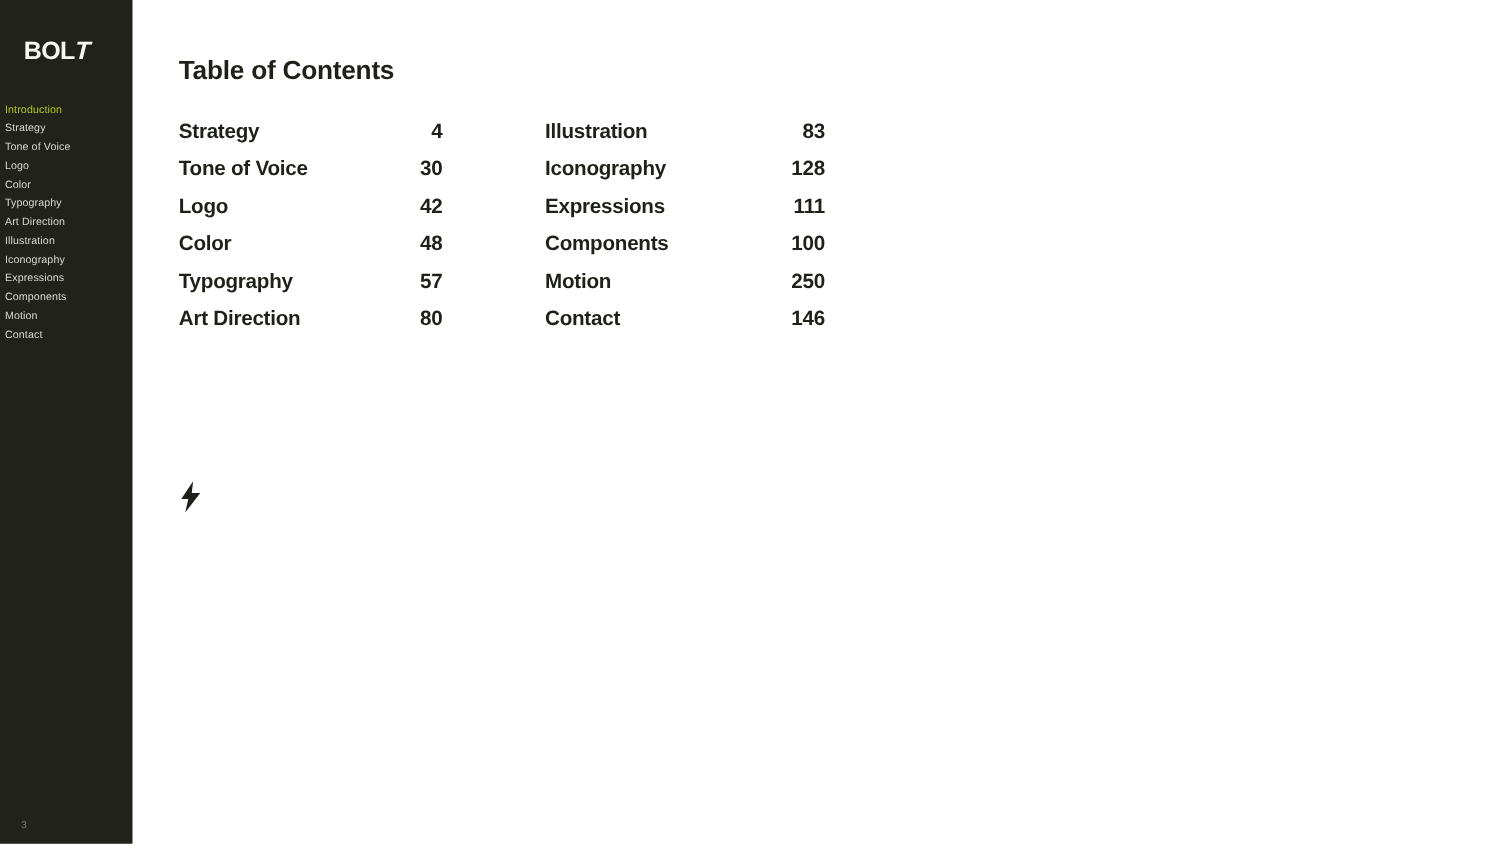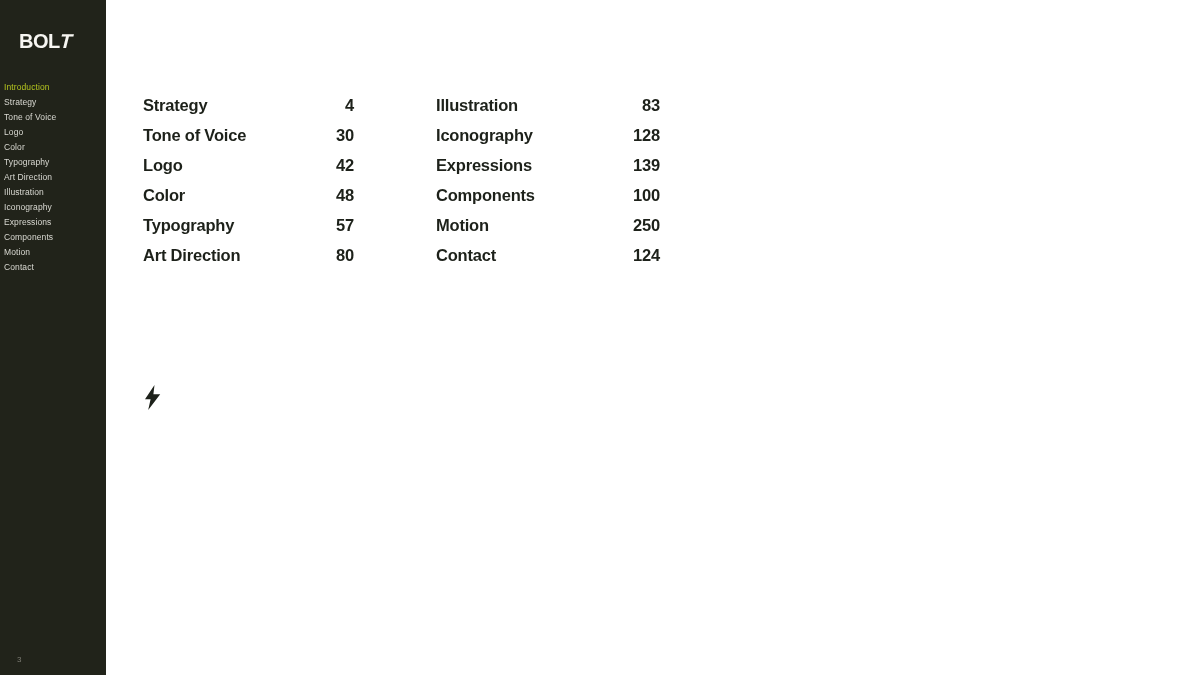--- a/index.html
+++ b/index.html
@@ -105,20 +105,21 @@
         <div class="nav-item">Expressions</div>
         <div class="nav-item">Components</div>
         <div class="nav-item">Motion</div>
         <div class="nav-item">Contact</div>
       </nav>
 
     <div class="page-num">3</div>
   </aside>
 
   <main class="main">
+    <h1 class="title">Table of Contents</h1>
 
     <div class="toc">
         <div class="toc-col col-0">
           <div class="toc-row">
             <span>Strategy</span>
             <span>4</span>
           </div>
           <div class="toc-row">
             <span>Tone of Voice</span>
             <span>30</span>
@@ -144,33 +145,33 @@
           <div class="toc-row">
             <span>Illustration</span>
             <span>83</span>
           </div>
           <div class="toc-row">
             <span>Iconography</span>
             <span>128</span>
           </div>
           <div class="toc-row">
             <span>Expressions</span>
-            <span>139</span>
+            <span>111</span>
           </div>
           <div class="toc-row">
             <span>Components</span>
             <span>100</span>
           </div>
           <div class="toc-row">
             <span>Motion</span>
             <span>250</span>
           </div>
           <div class="toc-row">
             <span>Contact</span>
-            <span>124</span>
+            <span>146</span>
           </div>
         </div>
       </div>
 
     <div class="bolt-icon">
       <svg viewBox="0 0 17 25" xmlns="http://www.w3.org/2000/svg">
         <path d="M10.5 0 L1 14.2 L6.6 14.2 L4.2 25 L16.2 9.3 L9.4 9.3 Z" fill="#1d211a"></path>
       </svg>
     </div>
   </main>

